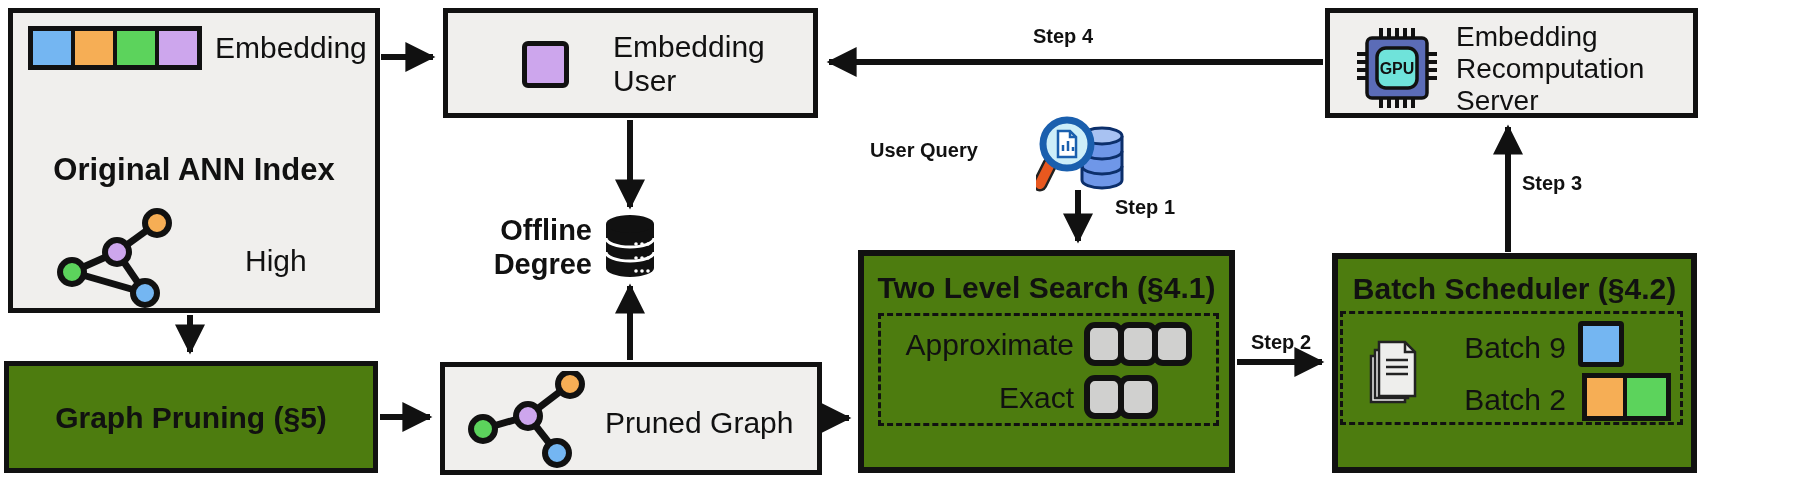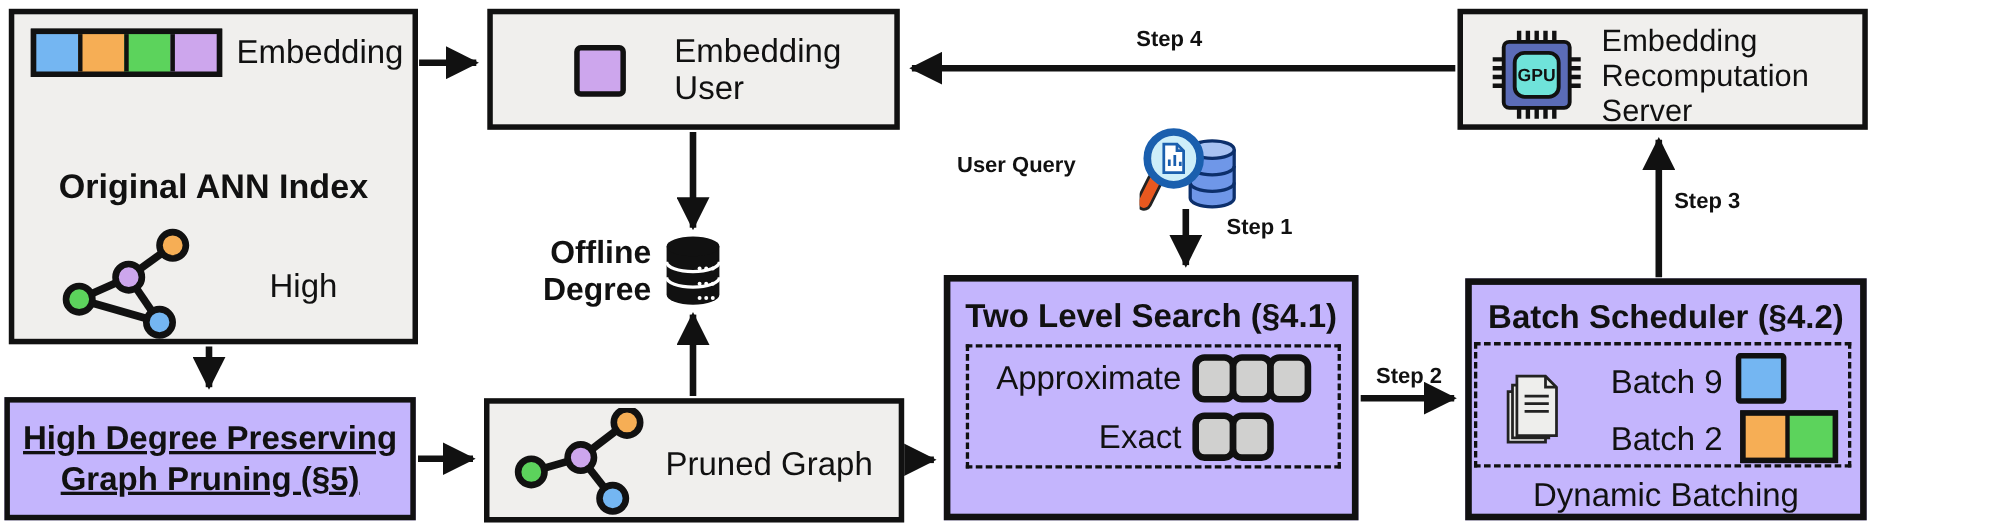--- a/index.html
+++ b/index.html
@@ -2,21 +2,21 @@
 <html><head>
 <meta charset="utf-8">
 <style>
   html,body{margin:0;padding:0;background:#fff;}
   .canvas{
     position:relative;width:1817px;height:481px;background:#fff;overflow:hidden;
     font-family:"Liberation Sans",sans-serif;color:#111;
   }
   .box{position:absolute;box-sizing:border-box;border:5px solid #111;}
   .light{background:#f0efed;}
-  .dark{background:#c4b5fd;text-decoration:underline;}
+  .dark{background:#4d7c0f;}
   .abs{position:absolute;box-sizing:border-box;}
   .lbl{font-size:30px;line-height:33px;}
   .bold{font-weight:bold;}
   .ctr{text-align:center;}
   .rgt{text-align:right;}
   .title30{font-weight:bold;font-size:30px;}
   .step{font-weight:bold;font-size:20px;white-space:nowrap;}
   .chip{display:flex;border:5px solid #111;background:#111;}
   .chip .cell{width:38px;height:34px;border-left:4px solid #111;}
   .chip .cell:first-child{border-left:none;}
@@ -79,21 +79,20 @@
         <circle cx="112" cy="23" r="12" fill="#f6ae55"></circle>
         <circle cx="100" cy="93" r="12" fill="#74b6f2"></circle>
         <circle cx="72" cy="52" r="12" fill="#cda6ed"></circle>
       </g>
     </svg>
     <div class="abs lbl" style="left:232px;top:231px;">High</div>
   </div>
 
   <div class="box dark" style="left:4px;top:361px;width:374px;height:112px;display:flex;flex-direction:column;justify-content:center;">
     <div class="ctr" style="font-weight:bold;font-size:30px;line-height:37px;">
-      <div>High Degree Preserving</div>
       <div>Graph Pruning (§5)</div>
     </div>
   </div>
 
   <div class="box light" style="left:443px;top:8px;width:375px;height:110px;">
     <div class="sq abs" style="left: 74px; top: 28px; width: 47px; height: 47px; background-color: rgb(205, 166, 237);"></div>
     <div class="abs lbl" style="left:165px;top:17px;line-height:34px;">
       <div>Embedding</div>
       <div>User</div>
     </div>
@@ -196,21 +195,20 @@
         </g>
       </svg>
       <div class="abs lbl rgt" style="left:98px;top:17px;width:125px;">Batch 9</div>
       <div class="sq abs" style="left: 235px; top: 7px; width: 46px; height: 46px; border-radius: 4px; background-color: rgb(116, 182, 242);"></div>
       <div class="abs lbl rgt" style="left:98px;top:69px;width:125px;">Batch 2</div>
       <div class="pair abs" style="left:239px;top:59px;">
         <div style="width: 36px; height: 38px; background-color: rgb(246, 174, 85);"></div>
         <div style="width: 39px; height: 38px; background-color: rgb(92, 211, 92);"></div>
       </div>
     </div>
-    <div class="ctr abs lbl" style="left:0;top:175px;width:100%;">Dynamic Batching</div>
   </div>
 
   <div class="box light" style="left:1325px;top:8px;width:373px;height:110px;">
     <svg class="abs" style="left:24px;top:12px;" width="86" height="86" viewBox="0 0 86 86">
       <g stroke="#111" stroke-width="4">
         <line x1="27" y1="3" x2="27" y2="13"></line>
           <line x1="35" y1="3" x2="35" y2="13"></line>
           <line x1="43" y1="3" x2="43" y2="13"></line>
           <line x1="51" y1="3" x2="51" y2="13"></line>
           <line x1="59" y1="3" x2="59" y2="13"></line>

